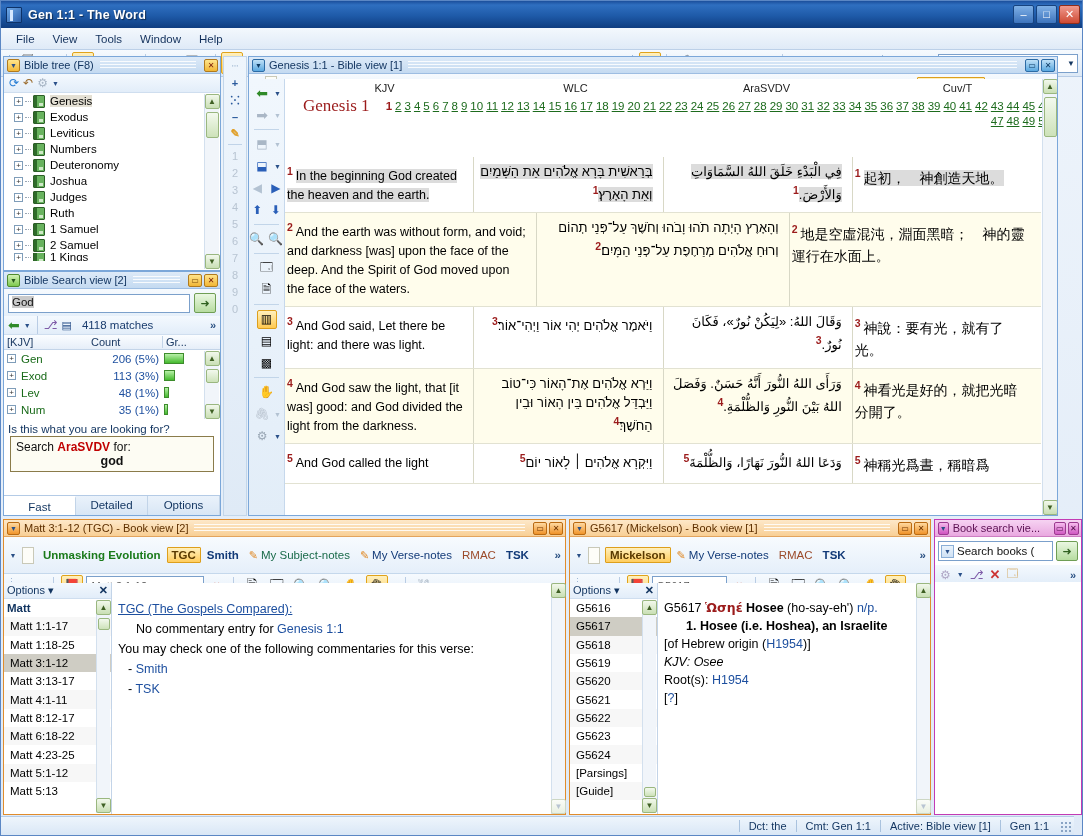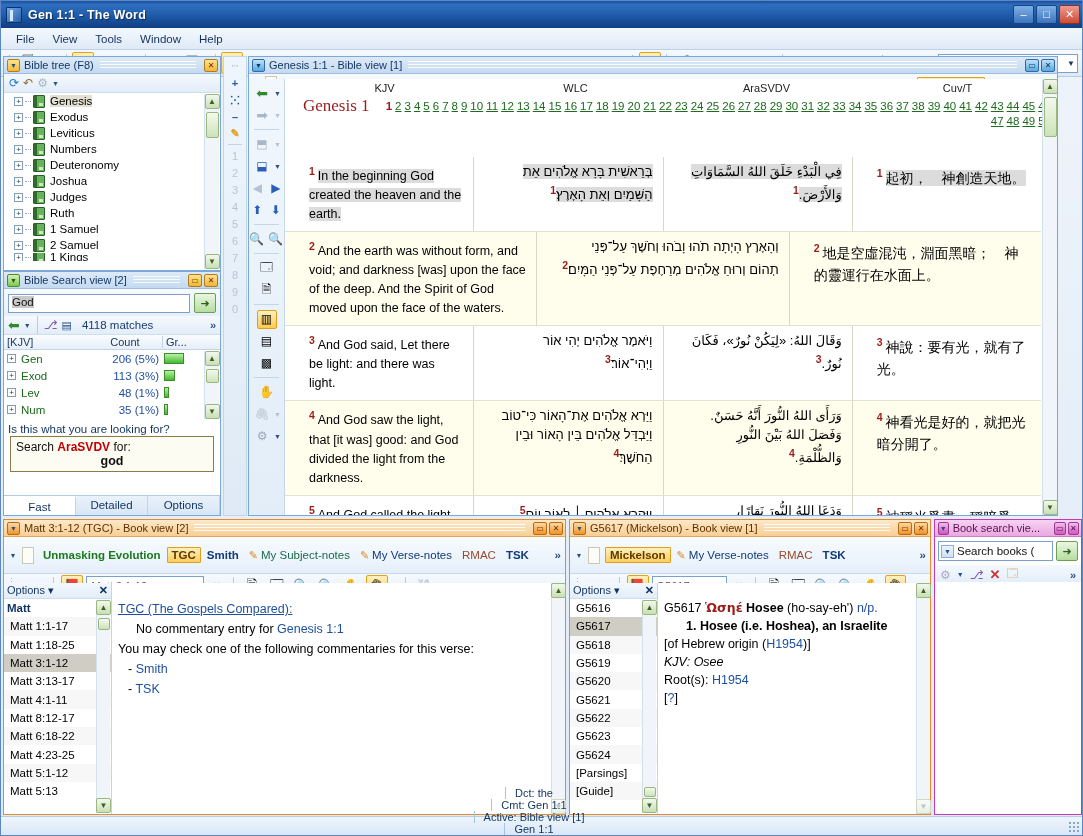--- a/index.html
+++ b/index.html
@@ -262,21 +262,21 @@
   .chapter-title { color:#9b1b1b; font-size:17px; white-space:nowrap; margin-right:6px;
                    font-family:"Liberation Serif", serif; }
   .verse-nums { display:flex; flex-wrap:wrap; gap:3px; align-items:flex-end;
                 justify-content:flex-end; flex:1; padding-top:4px; }
   .verse-nums a { font-size:11.5px; color:#1d6b1d; text-decoration:underline; }
   .verse-nums a.cur { color:#9b1b1b; font-weight:bold; text-decoration:none; }
 
   .bv-grid { position:absolute; top:78px; left:0; right:16px; bottom:0; overflow:hidden; }
   .vrow { display:flex; border-bottom:1px solid #e2e2d2; }
   .vrow.odd { background:#fffdec; }
-  .vcell { flex:1; padding:5px 10px 7px 24px; font-size:12.5px; line-height:19px;
+  .vcell { flex:1; padding:5px 10px 7px 2px; font-size:12.5px; line-height:19px;
            border-right:1px solid #d8d8c6; min-height:20px; }
   .vcell:last-child { border-right:none; }
   .vnum { color:#9b1b1b; font-weight:bold; font-size:10.5px; vertical-align:super; }
   .rtl { direction:rtl; text-align:right; font-size:13px; }
   .cjk { font-size:14px; line-height:22px; }
   .hl { background:#dcdcdc; }
 
   
   #bookview2 { left:2px; top:518px; width:563px; height:296px; border-color:#e08c2c; }
   #bookview1 { left:568px; top:518px; width:362px; height:296px; border-color:#e08c2c; }
@@ -320,25 +320,25 @@
   .bsv-row { display:flex; align-items:center; gap:3px; padding:4px 3px; }
   .bsv-input { flex:1; height:20px; background:#fff; border:1px solid #7ba0cb;
                display:flex; align-items:center; gap:3px; padding-left:2px; font-size:11.5px; color:#111;}
   .bsv-caret { width:13px; height:13px; border:1px solid #8aaed6; background:linear-gradient(#eaf3fc,#cfe1f4);
                display:flex; align-items:center; justify-content:center; font-size:7px; color:#2a5089;}
   .bsv-tools { height:20px; display:flex; align-items:center; gap:6px; padding:0 5px;
                background: linear-gradient(#f4f9fe,#e2edf9); border-bottom:1px solid #cfdeef;}
 
   
   .statusbar {
-    position:absolute; left:0; right:0; bottom:0; height:19px;
+    position:absolute; left:0; right:8px; bottom:0; height:19px;
     background: linear-gradient(#eef5fc,#d9e7f6);
     border-top:1px solid #b6cce6;
     display:flex; align-items:center; justify-content:flex-end;
-    font-size:11px; color:#10335f; padding-right:16px; gap:0px;flex-direction:column;
+    font-size:11px; color:#10335f; padding-right:16px; gap:0px;
   }
   .status-cell { padding:0 9px; border-left:1px solid #a9c2de; white-space:nowrap; }
   .status-grip { position:absolute; right:2px; bottom:2px; width:12px; height:12px;
      background-image: radial-gradient(#8aa4c4 40%, transparent 41%); background-size:4px 4px; }
 
   .arrow-green { color:#2f8a28; font-size:14px; }
   .arrow-gray { color:#aab7c6; font-size:14px; }
   .mag-green { color:#2f8a28; }
   .mag-red { color:#c33; }
 </style>
@@ -511,21 +511,21 @@
       <span class="arrow-green">⬅</span>
       <span style="font-size:7px;color:#2a5089">▼</span>
       <span class="tb-sep" style="margin:0 2px"></span>
       <span style="color:#7e5ba8;font-size:12px">⎇</span>
       <span style="font-size:11px;color:#2a5089">▤</span>
       <span class="bs-matches">4118 matches</span>
       <span class="bs-chev">»</span>
     </div>
     <div class="bs-grid-head">
       <div style="width:84px">[KJV]</div>
-      <div style="width:74px;text-align:center">Count</div>
+      <div style="width:74px;text-align:left">Count</div>
       <div style="width:34px;border-left:1px solid #c3d4e8">Gr...</div>
     </div>
     <div style="position:relative;height:70px;overflow:hidden;background:#fff">
       <div class="bs-row">
           <div class="c1">
             <span class="tree-plus">+</span>
             <span>Gen</span>
           </div>
           <div class="c2">206 (5%)</div>
           <div class="c3">

